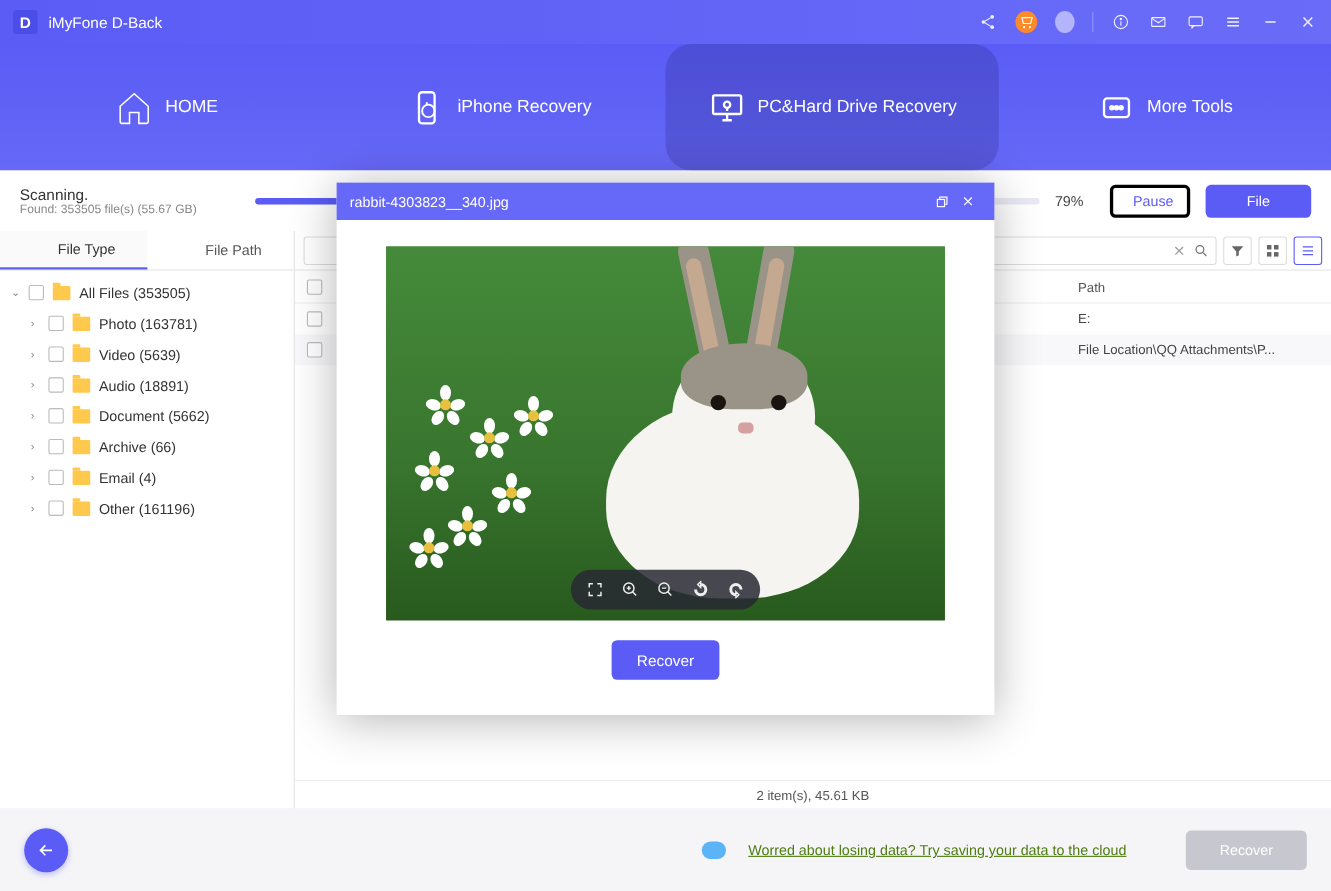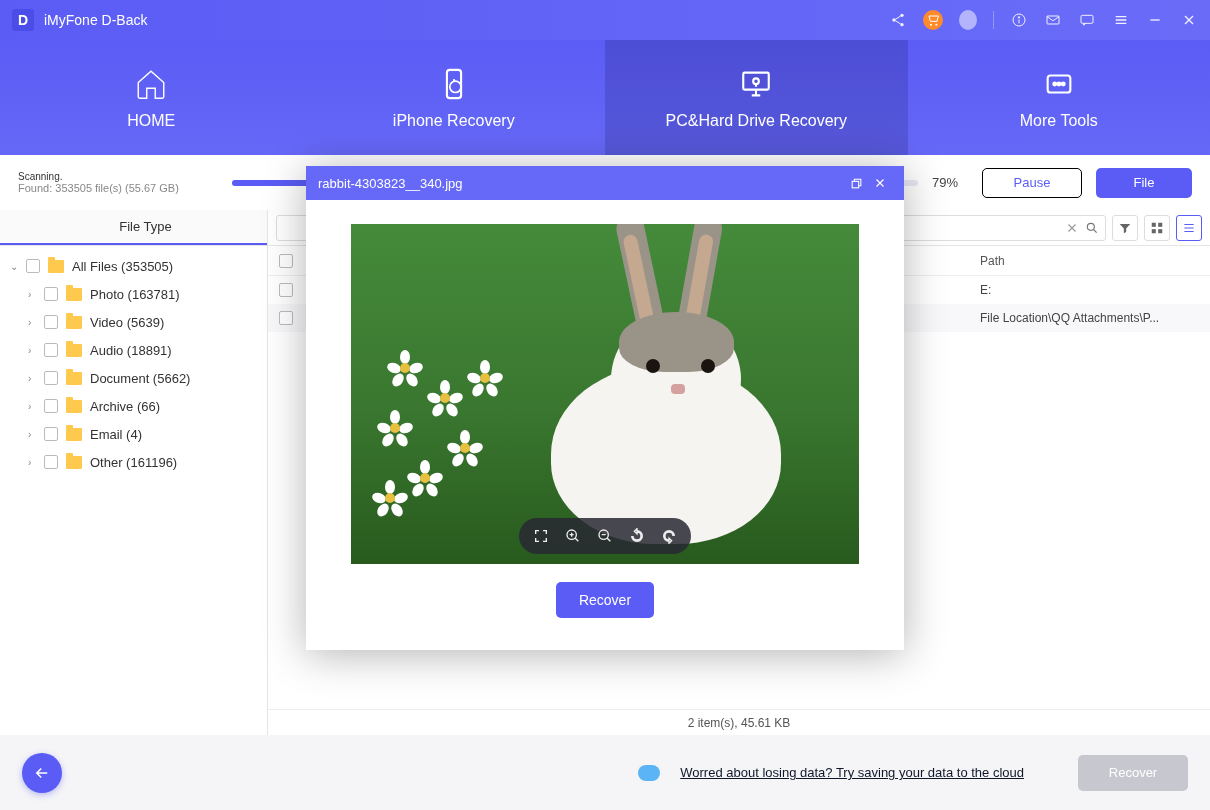--- a/index.html
+++ b/index.html
@@ -11,36 +11,36 @@
 .app-title { font-size: 14px; flex: 1; }
 .title-icons { display: flex; align-items: center; gap: 16px; }
 .ticon { width: 18px; height: 18px; display: flex; align-items: center; justify-content: center; color: rgba(255,255,255,0.9); cursor: pointer; }
 .ticon svg { width: 16px; height: 16px; }
 .cart-badge { width: 20px; height: 20px; border-radius: 50%; background: #ff8a2a; display: flex; align-items: center; justify-content: center; }
 .user-avatar { width: 20px; height: 20px; border-radius: 50%; background: rgba(255,255,255,0.5); }
 .divider-v { width: 1px; height: 18px; background: rgba(255,255,255,0.3); }
 
 
 .nav { height: 115px; background: linear-gradient(180deg,#5a5cf5,#6668f7); display: flex; }
-.nav-tab { flex: 1; display: flex; flex-direction: column; align-items: center; justify-content: center; color: #fff; gap: 10px; cursor: pointer; }
-.nav-tab.active { background: rgba(0,0,50,0.15); }
+.nav-tab { flex: 1; display: flex; align-items: center; justify-content: center; color: #fff; gap: 10px; cursor: pointer; }
+.nav-tab.active { background: rgba(0,0,50,0.15); border-radius: 24px; }
 .nav-icon { width: 36px; height: 36px; display: flex; align-items: center; justify-content: center; }
 .nav-icon svg { width: 34px; height: 34px; stroke: #fff; fill: none; }
 .nav-label { font-size: 16px; }
 
 
 .status { height: 55px; display: flex; align-items: center; padding: 0 18px; gap: 14px; background: #fff; }
 .status-left { flex: 0 0 200px; }
-.status-title { font-size: 10px; color: #333; }
+.status-title { font-size: 14px; color: #333; }
 .status-sub { font-size: 11px; color: #888; }
 .progress-bar { flex: 1; height: 6px; background: #e9e9f5; border-radius: 3px; position: relative; }
 .progress-fill { height: 100%; background: #5a5cf5; border-radius: 3px; }
 .progress-pct { font-size: 13px; color: #444; width: 36px; }
 .btn { height: 30px; padding: 0 18px; border-radius: 5px; border: none; font-size: 13px; cursor: pointer; }
-.btn-outline { background: #fff; border: 1px solid #000000; color: #5a5cf5; width: 100px; }
+.btn-outline { background: #fff; border: 3px solid #000000; color: #5a5cf5; width: 73px; }
 .btn-primary { background: #5a5cf5; color: #fff; width: 96px; }
 
 
 .body { display: flex; height: 525px; background: #fff; }
 .sidebar { width: 268px; border-right: 1px solid #e5e5e5; display: flex; flex-direction: column; }
 .side-tabs { display: flex; height: 36px; border-bottom: 1px solid #e5e5e5; }
 .side-tab { flex: 1; display: flex; align-items: center; justify-content: center; font-size: 13px; color: #555; cursor: pointer; padding-left: 24px; }
 .side-tab.active { border-bottom: 2px solid #5a5cf5; color: #333; background: #fafafa; }
 .tree { padding: 6px 0; overflow-y: auto; flex: 1; }
 .tree-row { display: flex; align-items: center; height: 28px; padding-left: 10px; font-size: 13px; color: #333; cursor: pointer; gap: 4px; }
@@ -66,21 +66,21 @@
 .td-cb { width: 36px; display: flex; justify-content: center; }
 .td-name { flex: 1; padding-left: 4px; }
 .td-path { width: 230px; white-space: nowrap; overflow: hidden; text-overflow: ellipsis; padding-right: 10px; }
 .status-bar { height: 26px; border-top: 1px solid #eee; display: flex; align-items: center; justify-content: center; font-size: 12px; color: #555; }
 
 
 .footer { height: 75px; background: #f5f5f7; display: flex; align-items: center; padding: 0 22px; gap: 14px; }
 .back-btn { width: 40px; height: 40px; border-radius: 50%; background: #5a5cf5; display: flex; align-items: center; justify-content: center; color: #fff; cursor: pointer; box-shadow: 0 2px 6px rgba(90,92,245,0.4); }
 .footer-spacer { flex: 1; }
 .cloud-icon { width: 22px; height: 16px; background: #5ab4f5; border-radius: 10px; position: relative; margin-right: 6px; }
-.cloud-link { color: #0f172a; font-size: 13px; text-decoration: underline; cursor: pointer; }
+.cloud-link { color: #4d7c0f; font-size: 13px; text-decoration: underline; cursor: pointer; }
 .btn-recover-footer { background: #c7c7cf; color: #fff; width: 110px; height: 36px; margin-left: 40px; }
 
 
 .modal { position: absolute; left: 306px; top: 166px; width: 598px; height: 484px; background: #fff; box-shadow: 0 4px 40px rgba(0,0,0,0.3); display: flex; flex-direction: column; }
 .modal-head { height: 34px; background: #6668f7; display: flex; align-items: center; padding: 0 12px; color: #fff; font-size: 13px; }
 .modal-title { flex: 1; }
 .modal-ic { width: 24px; display: flex; justify-content: center; cursor: pointer; }
 .modal-body { flex: 1; display: flex; flex-direction: column; align-items: center; justify-content: flex-start; padding: 24px; }
 .preview-img { width: 508px; height: 340px; background: linear-gradient(180deg,#3a7a2e 0%, #4a8a3a 50%, #3a7028 100%); position: relative; overflow: hidden; }
 .grass { position: absolute; inset: 0; background: linear-gradient(180deg, rgba(70,140,60,0.9) 0%, rgba(55,115,45,0.95) 60%, rgba(40,90,30,1) 100%); }
@@ -217,20 +217,21 @@
   </div>
   <div class="progress-pct">79%</div>
   <button class="btn btn-outline">Pause</button>
   <button class="btn btn-primary">File</button>
 </div>
 
 <div class="body">
   <div class="sidebar">
     <div class="side-tabs">
       <div class="side-tab active">File Type</div>
+      <div class="side-tab">File Path</div>
     </div>
     <div class="tree">
       <div class="tree-row">
           <span class="chev">⌄</span>
           <span class="cb"></span>
           <span class="folder"></span>
           <span class="tree-label">All Files (353505)</span>
         </div>
       <div class="tree-row child">
           <span class="chev">›</span>

